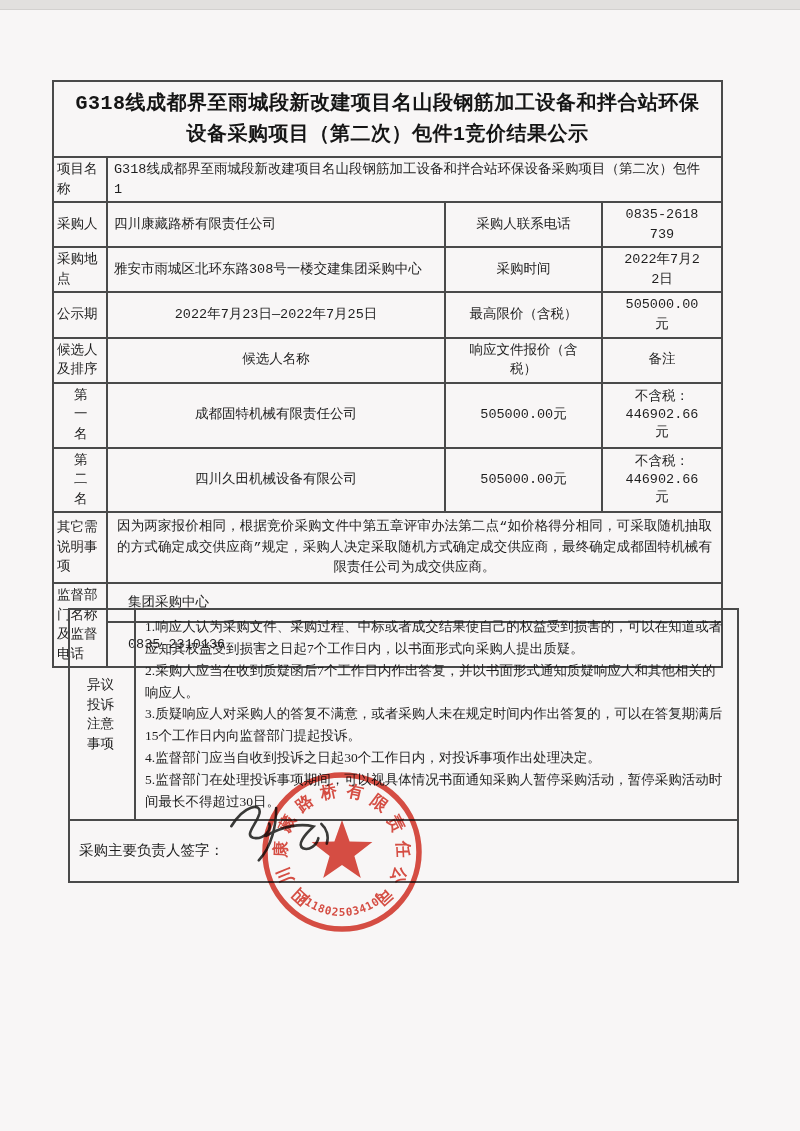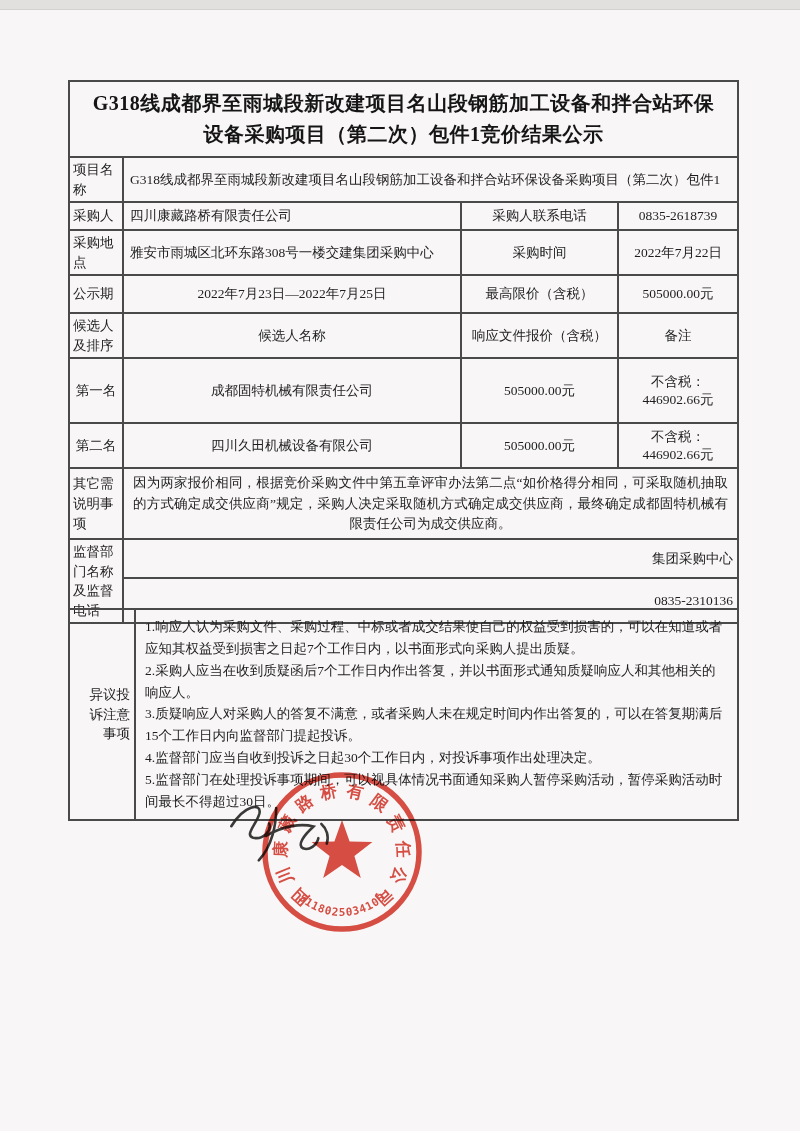--- a/index.html
+++ b/index.html
@@ -19,41 +19,41 @@
     position:absolute; left:0; top:0; width:800px; height:10px;
     background:#e2e0de;
     border-bottom:1px solid #d3d1cf;
   }
   table { border-collapse:collapse; table-layout:fixed; position:absolute; background:transparent; }
   td {
     border:2px solid #4a4a4a;
     vertical-align:middle;
     font-size:13.5px;
     line-height:1.45;
-    padding:2px 4px;
+    padding:2px 20px;
     color:#1e1e1e;
     word-break:break-all;
   }
-  #main-table { left:68px; top:80px; width:669px; }
+  #main-table { left:52px; top:80px; width:669px;font-family:Liberation Mono, monospace; }
   #notice-table { left:68px; top:608px; width:669px; }
   .title-cell {
     text-align:center; font-weight:bold; font-size:20px; line-height:1.55;
     padding:6px 14px; letter-spacing:0.5px; color:#151515;
   }
   .label-cell { text-align:left; padding:2px 1px 2px 3px; }
   .center { text-align:center;margin-left:28px; }
   .left-val { text-align:left; padding-left:6px; }
   .remark-cell { text-align:center; line-height:1.35; }
   .other-cell {
     text-align:justify; text-align-last:center; padding:4px 9px; line-height:1.5;border-radius:16px;
   }
   .notice-cell { padding:6px 9px 6px 9px; line-height:1.62; text-align:left; }
   .notice-label-cell { text-align:right; padding-left:7px; }
   .sig-cell { font-size:14.5px; padding:6px 0 6px 9px; text-align:left; }
-  .sub-center { text-align:right;border-radius:18px; }
+  .sub-center { text-align:left;border-radius:18px; }
   
   .stamp {
     position:absolute; left:242px; top:752px; width:200px; height:200px;
     opacity:0.88; mix-blend-mode:multiply;
   }
   .stamp-char {
     font-size:16.5px; font-weight:bold;
     font-family:"Liberation Sans","DejaVu Sans",sans-serif;
   }
   .stamp-digit {
@@ -151,20 +151,23 @@
     <tbody>
         <tr style="height:186px">
       <td class="notice-label-cell">异议投诉注意事项</td>
       <td class="notice-cell">
         <div>1.响应人认为采购文件、采购过程、中标或者成交结果使自己的权益受到损害的，可以在知道或者应知其权益受到损害之日起7个工作日内，以书面形式向采购人提出质疑。</div>
         <div>2.采购人应当在收到质疑函后7个工作日内作出答复，并以书面形式通知质疑响应人和其他相关的响应人。</div>
         <div>3.质疑响应人对采购人的答复不满意，或者采购人未在规定时间内作出答复的，可以在答复期满后15个工作日内向监督部门提起投诉。</div>
         <div>4.监督部门应当自收到投诉之日起30个工作日内，对投诉事项作出处理决定。</div>
         <div>5.监督部门在处理投诉事项期间，可以视具体情况书面通知采购人暂停采购活动，暂停采购活动时间最长不得超过30日。</div>
       </td>
+    </tr>
+    <tr style="height:62px">
+      <td colspan="2" class="sig-cell">采购主要负责人签字：</td>
     </tr>
   </tbody>
     </table>
 
   <svg class="signature" viewBox="0 0 140 72" xmlns="http://www.w3.org/2000/svg">
     <g fill="none" stroke="#262624" stroke-width="2.6" stroke-linecap="round">
       <path d="M10 24 C24 4 42 2 39 13 C36 23 22 34 31 37 C41 40 50 31 48 24"></path>
       <path d="M56 9 C55 26 49 47 35 60"></path>
       <path d="M44 36 C62 27 80 26 92 30 C82 38 74 47 80 51 C86 54 94 49 96 42"></path>
       <path d="M100 28 C105 33 107 41 104 48"></path>

